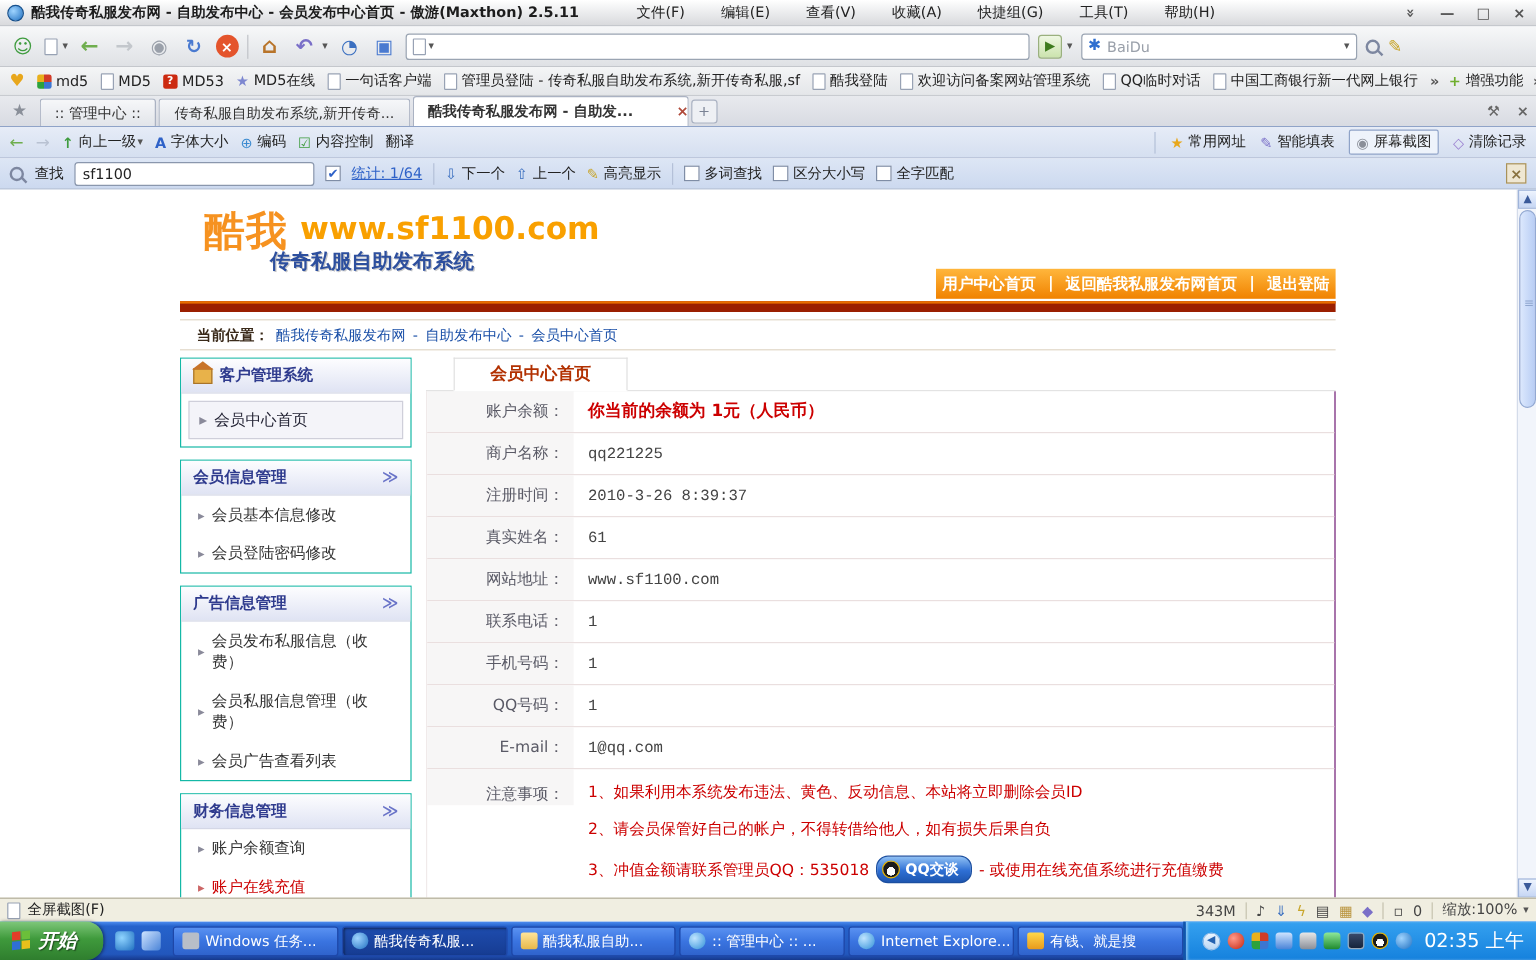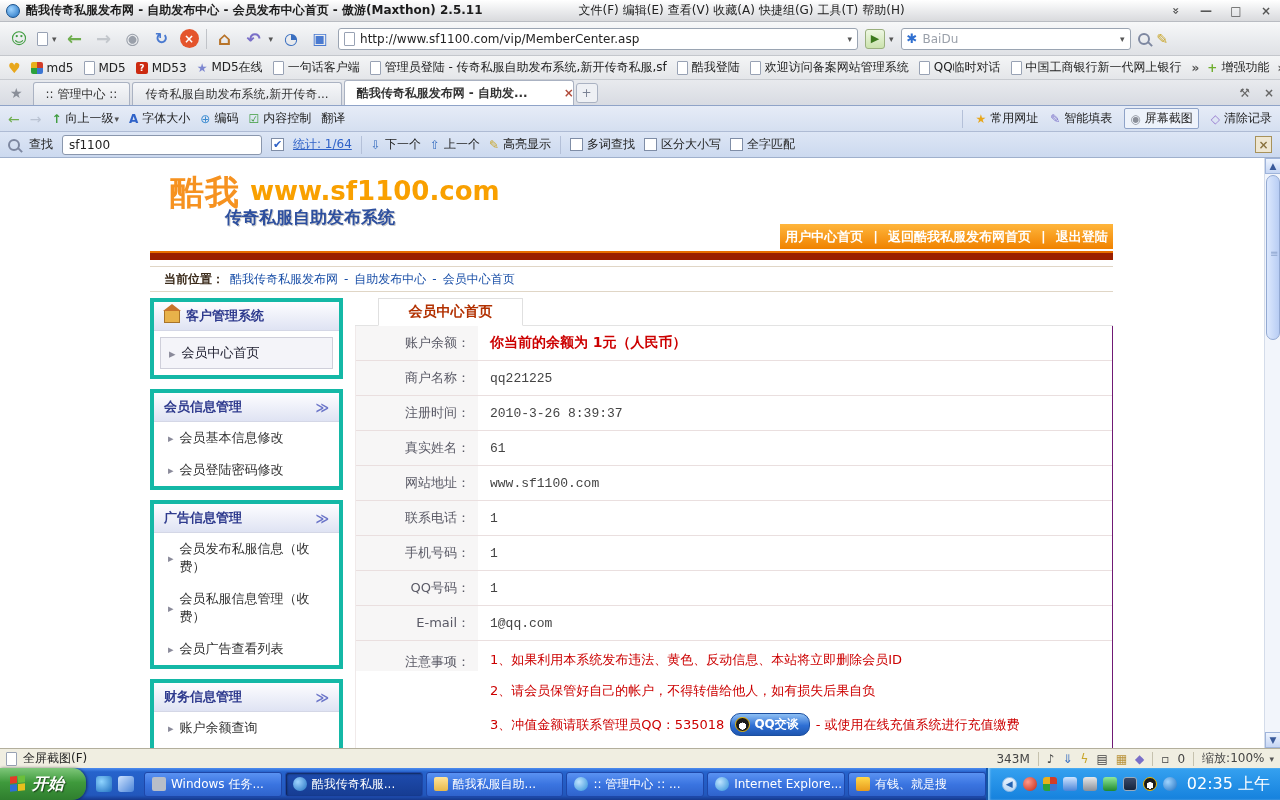--- a/index.html
+++ b/index.html
@@ -5,21 +5,21 @@
   * { margin:0; padding:0; box-sizing:border-box; }
   html,body { width:1280px; height:800px; overflow:hidden; }
   body { font-family:"DejaVu Sans","Liberation Sans",sans-serif; font-size:12px; color:#222; background:#fff; }
   #screen { position:relative; width:1280px; height:800px; background:#fff; }
 
   
   .titlebar { position:absolute; left:0; top:0; width:1280px; height:22px;
     background:linear-gradient(#ffffff,#e9eaec 55%,#d9dadd); border-bottom:1px solid #b9bcc2;
     display:flex; align-items:center; padding:0 6px; gap:6px; }
   .titlebar .ttl { font-weight:bold; color:#1c1c1c; white-space:nowrap; overflow:hidden; flex:0 1 auto; }
-  .titlebar .menus { display:flex; gap:4px; margin-left:90px; color:#222; }
+  .titlebar .menus { display:flex; gap:30px; margin-left:42px; color:#222; }
   .titlebar .menus span { cursor:default; }
   .winbtns { margin-left:auto; display:flex; gap:14px; align-items:center; color:#555; font-weight:bold; }
   .winbtns span { width:16px; text-align:center; }
   .appico { width:14px; height:14px; border-radius:50%; background:radial-gradient(circle at 35% 35%,#9fd4ff,#1f6fc0); border:1px solid #16508c; }
 
   .toolbar { position:absolute; left:0; top:22px; width:1280px; height:34px;
     background:linear-gradient(#f7f8f9,#e8eaed 60%,#dfe1e5); border-bottom:1px solid #c4c7cc;
     display:flex; align-items:center; padding:0 8px; gap:7px; }
   .tico { width:22px; height:22px; display:inline-flex; align-items:center; justify-content:center;
     font-size:16px; font-weight:bold; border-radius:3px; }
@@ -103,21 +103,21 @@
 
   .breadcrumb { position:absolute; left:150px; top:108px; width:963px; height:26px;
     border-top:1px solid #e0d6c6; border-bottom:1px solid #e0d6c6; display:flex; align-items:center;
     padding-left:14px; gap:6px; }
   .breadcrumb .lbl { font-weight:bold; color:#3a2a1a; }
   .breadcrumb a { color:#1b50a8; text-decoration:none; }
   .bsep { color:#1b50a8; }
 
   
   .sidebar { position:absolute; left:150px; top:140px; width:193px; }
-  .side-box { border:4px solid #14b8a6; margin-bottom:10px; background:#fff; }
+  .side-box { border:1px solid #14b8a6; margin-bottom:10px; background:#fff; }
   .side-hd { height:29px; background:linear-gradient(#fdfdff,#dfe3f3); border-bottom:1px solid #d4d7e6;
     display:flex; align-items:center; padding:0 10px; color:#2f3b8e; font-weight:bold; font-size:13px; }
   .side-hd .chev { margin-left:auto; color:#6a74c8; font-size:13px; }
   .home-ico { width:16px; height:13px; margin-right:6px; position:relative; background:#e8b24a;
     border:1px solid #a8742a; }
   .home-ico::before { content:""; position:absolute; left:-2px; top:-7px; border-left:9px solid transparent;
     border-right:9px solid transparent; border-bottom:7px solid #c8742a; }
   .side-item { display:flex; align-items:center; gap:6px; padding:7px 10px 7px 14px; color:#333; font-size:13px; }
   .side-item .arr { color:#8a8a9a; font-size:11px; }
   .side-item.red { color:#cc0000; }
@@ -225,21 +225,20 @@
     <span class="tico" style="color:#4a7ad0;">↻</span>
     <span class="tico" style="background:#e4542c; color:#fff; border-radius:50%; width:19px; height:19px; font-size:12px;">×</span>
     <span class="tsep"></span>
     <span class="tico" style="color:#b8742a; font-size:18px;">⌂</span>
     <span class="tico" style="color:#7a6fc8; font-size:17px;">↶</span>
     <span class="drop">▾</span>
     <span class="tico" style="color:#3a6fc0;">◔</span>
     <span class="tico" style="color:#4a7ad0;">▣</span>
     <span class="addr">
       <span class="page-ico"></span>
-      <span class="url">http://www.sf1100.com/vip/MemberCenter.asp</span>
       <span class="drop">▾</span>
     </span>
     <span class="gobtn">▶</span>
     <span class="drop">▾</span>
     <span class="searchbox">
       <span class="pawico">✱</span>
       <span class="ph">BaiDu</span>
       <span class="drop">▾</span>
     </span>
     <span class="magico"></span>

